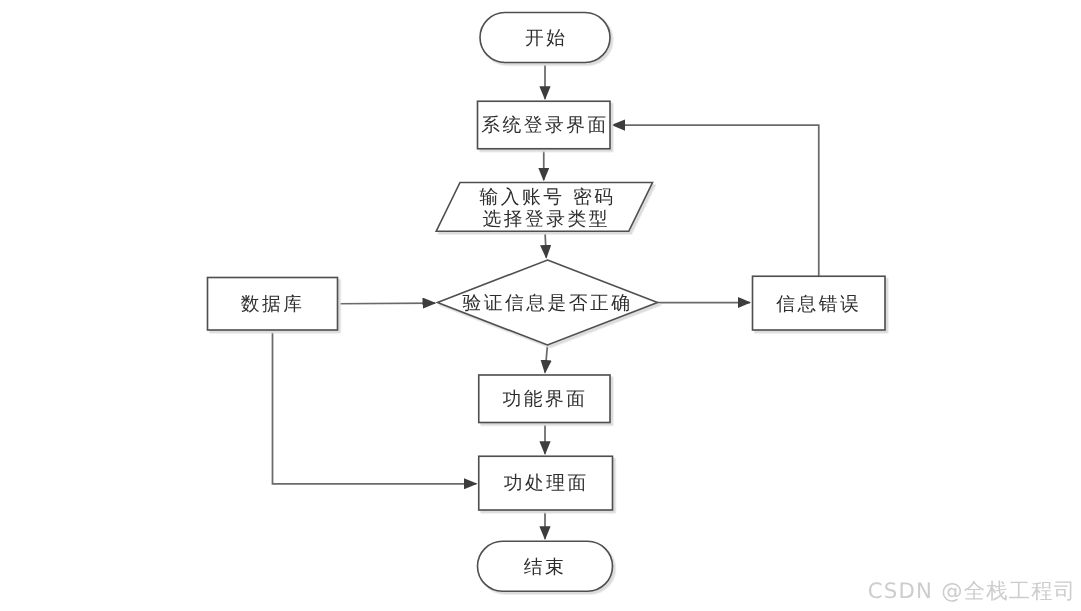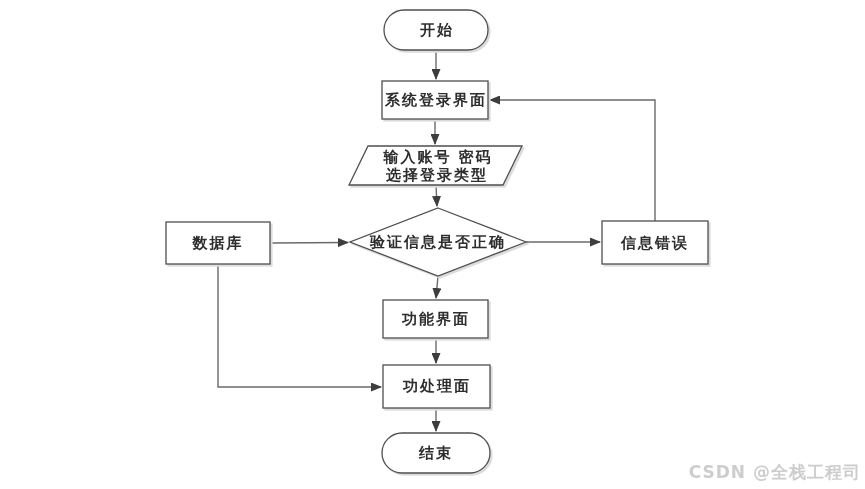--- a/index.html
+++ b/index.html
@@ -9,21 +9,20 @@
     width: 865px;
     height: 489px;
     overflow: hidden;
     font-family: "DejaVu Serif", "Liberation Serif", serif;
   }
   .stage {
     position: relative;
     width: 865px;
     height: 489px;
     background: #ffffff;
-    font-weight: bold;
   }
   svg { display: block; }
   .shape {
     fill: #ffffff;
     stroke: #4f4f4f;
     stroke-width: 1.3;
     filter: drop-shadow(2px 2px 0px #dcdcdc);
   }
   .conn {
     fill: none;

